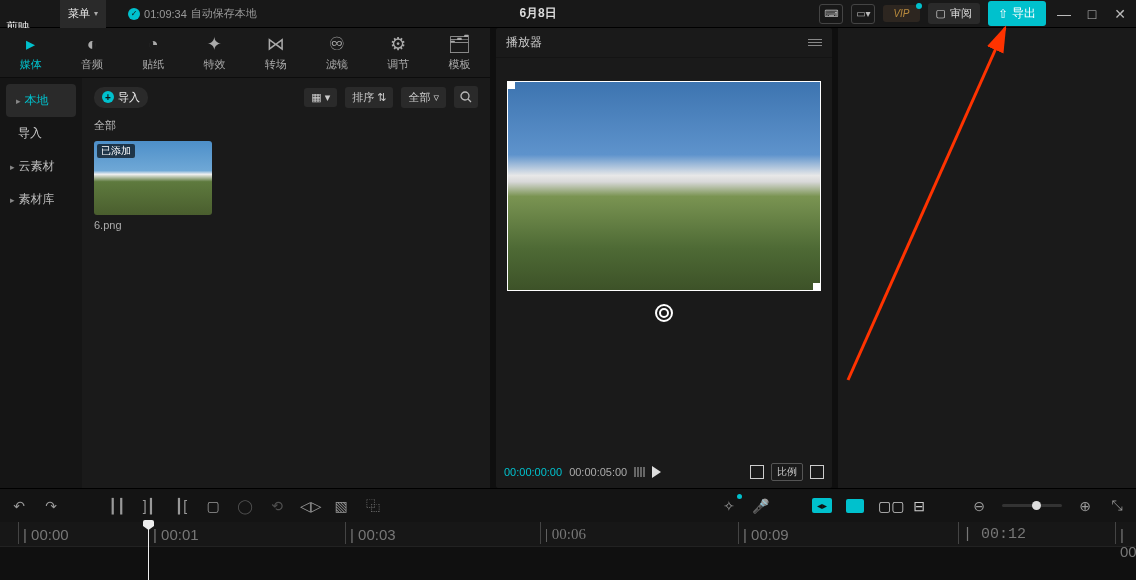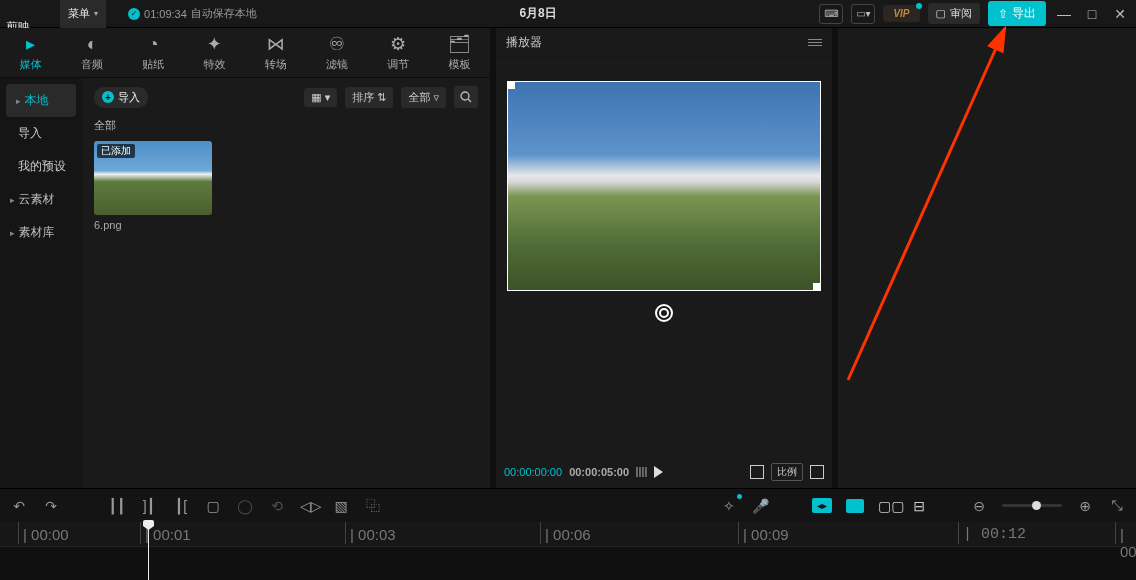--- a/index.html
+++ b/index.html
@@ -8,21 +8,21 @@
   
   .topbar{height:28px;background:#181818;display:flex;align-items:center;padding:0 6px;border-bottom:1px solid #000;}
   .topbar .logo{color:#eee;font-weight:400;font-size:12px;margin-right:6px;margin-top:28px;}
   .menu-btn{background:#2a2a2a;color:#eee;font-size:11px;padding:19px 8px;border-radius:3px;display:flex;align-items:center;gap:4px;cursor:pointer;margin-left:24px;}
   .menu-btn .chev{font-size:8px;color:#aaa;}
   .autosave{display:flex;align-items:center;gap:4px;margin-left:22px;font-size:11px;color:#999;}
   .check-circ{width:12px;height:12px;border-radius:50%;background:#00c1cd;display:flex;align-items:center;justify-content:center;color:#101010;font-size:8px;}
   .topbar .center{flex:1;text-align:center;font-size:12px;color:#ddd;font-weight:600;}
   .topbar .right{display:flex;align-items:center;gap:8px;}
   .ic-box{width:24px;height:20px;border:1px solid #444;border-radius:3px;display:flex;align-items:center;justify-content:center;font-size:10px;color:#bbb;cursor:pointer;}
-  .vip-pill{background:#2d2620;color:#b88a3d;font-weight:700;font-size:10px;padding:3px 10px;border-radius:3px;position:relative;font-style:italic;}
+  .vip-pill{background:#2d2620;color:#b88a3d;font-weight:400;font-size:10px;padding:3px 10px;border-radius:3px;position:relative;font-style:italic;}
   .vip-pill::after{content:"";position:absolute;top:-2px;right:-2px;width:6px;height:6px;border-radius:50%;background:#00c1cd;}
   .review-btn{background:#2a2a2a;color:#ddd;font-size:11px;padding:3px 8px;border-radius:3px;display:flex;align-items:center;gap:4px;cursor:pointer;}
   .export-btn{background:#00c1cd;color:#fff;font-size:12px;padding:4px 10px;border-radius:3px;display:flex;align-items:center;gap:4px;cursor:pointer;font-weight:500;}
   .win-btn{width:20px;text-align:center;font-size:14px;color:#bbb;cursor:pointer;}
   
   .workspace{height:460px;display:flex;}
   .left-panel{width:490px;background:#1a1a1a;display:flex;flex-direction:column;}
   .toolstrip{height:50px;display:flex;border-bottom:1px solid #0c0c0c;}
   .tool-tab{flex:1;display:flex;flex-direction:column;align-items:center;justify-content:center;gap:2px;font-size:11px;color:#aaa;cursor:pointer;}
   .tool-tab.active{color:#00c1cd;}
@@ -51,21 +51,21 @@
   .ham span{width:14px;height:1px;background:#888;}
   .preview-wrap{flex:1;display:flex;flex-direction:column;align-items:center;padding-top:24px;}
   .preview-frame{width:312px;height:208px;position:relative;background:linear-gradient(to bottom,#3d74b0 0%,#5e93cc 35%,#e8e8e8 45%,#d8d8d8 48%,#7a9452 55%,#4e6a35 80%,#3d5228 100%);outline:1px solid #fff;}
   .preview-frame::before,.preview-frame::after{content:"";position:absolute;width:8px;height:8px;background:#fff;}
   .preview-frame::before{top:-1px;left:-1px;}
   .preview-frame::after{bottom:-1px;right:-1px;}
   .rot-handle{width:18px;height:18px;border:2px solid #fff;border-radius:50%;margin-top:14px;display:flex;align-items:center;justify-content:center;cursor:pointer;}
   .rot-handle::after{content:"";width:6px;height:6px;border:2px solid #fff;border-radius:50%;}
   .mid-foot{height:32px;display:flex;align-items:center;padding:0 8px;gap:7px;}
   .time-cur{color:#00c1cd;font-size:11px;}
-  .time-dur{color:#aaa;font-size:11px;font-weight:bold;}
+  .time-dur{color:#aaa;font-size:11px;}
   .bars{display:flex;gap:1px;}
   .bars span{width:2px;height:10px;background:#666;}
   .play-tri{width:0;height:0;border-left:9px solid #ddd;border-top:6px solid transparent;border-bottom:6px solid transparent;cursor:pointer;}
   .mid-spacer{flex:1;}
   .ratio-pill{border:1px solid #555;color:#ccc;font-size:10px;padding:1px 5px;border-radius:2px;cursor:pointer;}
   .corner-ic{width:14px;height:14px;border:1.5px solid #ccc;position:relative;cursor:pointer;}
   .right-panel{flex:1;margin-left:6px;background:#1a1a1a;}
   
   .bottom{height:92px;background:#141414;}
   .edit-row{height:34px;display:flex;align-items:center;padding:0 10px;gap:14px;border-top:1px solid #000;}
@@ -163,21 +163,20 @@
           <div>模板</div>
         </div>
       </div>
     <div class="left-body">
       <div class="sidebarL">
         <div class="side-item active">
             <span class="chev">▸</span>
             <span>本地</span>
           </div>
         <div class="side-item indent">导入</div>
-        <div class="side-item indent">我的预设</div>
         <div class="side-item">
             <span class="chev">▸</span>
             <span>云素材</span>
           </div>
         <div class="side-item">
             <span class="chev">▸</span>
             <span>素材库</span>
           </div>
       </div>
       <div class="media-pane">
@@ -271,22 +270,22 @@
     <span class="icbtn" style="color:#ccc;">▢▢</span>
     <span class="icbtn" style="color:#ccc;">⊟</span>
     <span style="width:14px"></span>
     <span class="icbtn">⊖</span>
     <div class="zoom-slider"></div>
     <span class="icbtn">⊕</span>
     <span class="icbtn">⤡</span>
   </div>
   <div class="ruler" id="ruler">
       <div class="tick" style="left: 18px;">| 00:00</div>
-      <div class="tick" style="left: 140px;">| 00:01</div>
+      <div class="tick" style="left: 148px;">| 00:01</div>
       <div class="tick" style="left: 345px;">| 00:03</div>
-      <div class="tick" style="left: 540px;">| 00:06</div>
+      <div class="tick" style="left: 540px; font-family: Liberation Serif, serif;">| 00:06</div>
       <div class="tick" style="left: 738px;">| 00:09</div>
       <div class="tick" style="left: 958px; font-family: Liberation Mono, monospace;">| 00:12</div>
       <div class="tick" style="left: 1115px;">| 00:15</div>
       <div class="playhead" style="left: 148px;"></div>
     </div>
   <div class="track-area"></div>
 </div>
 
 </body></html>

